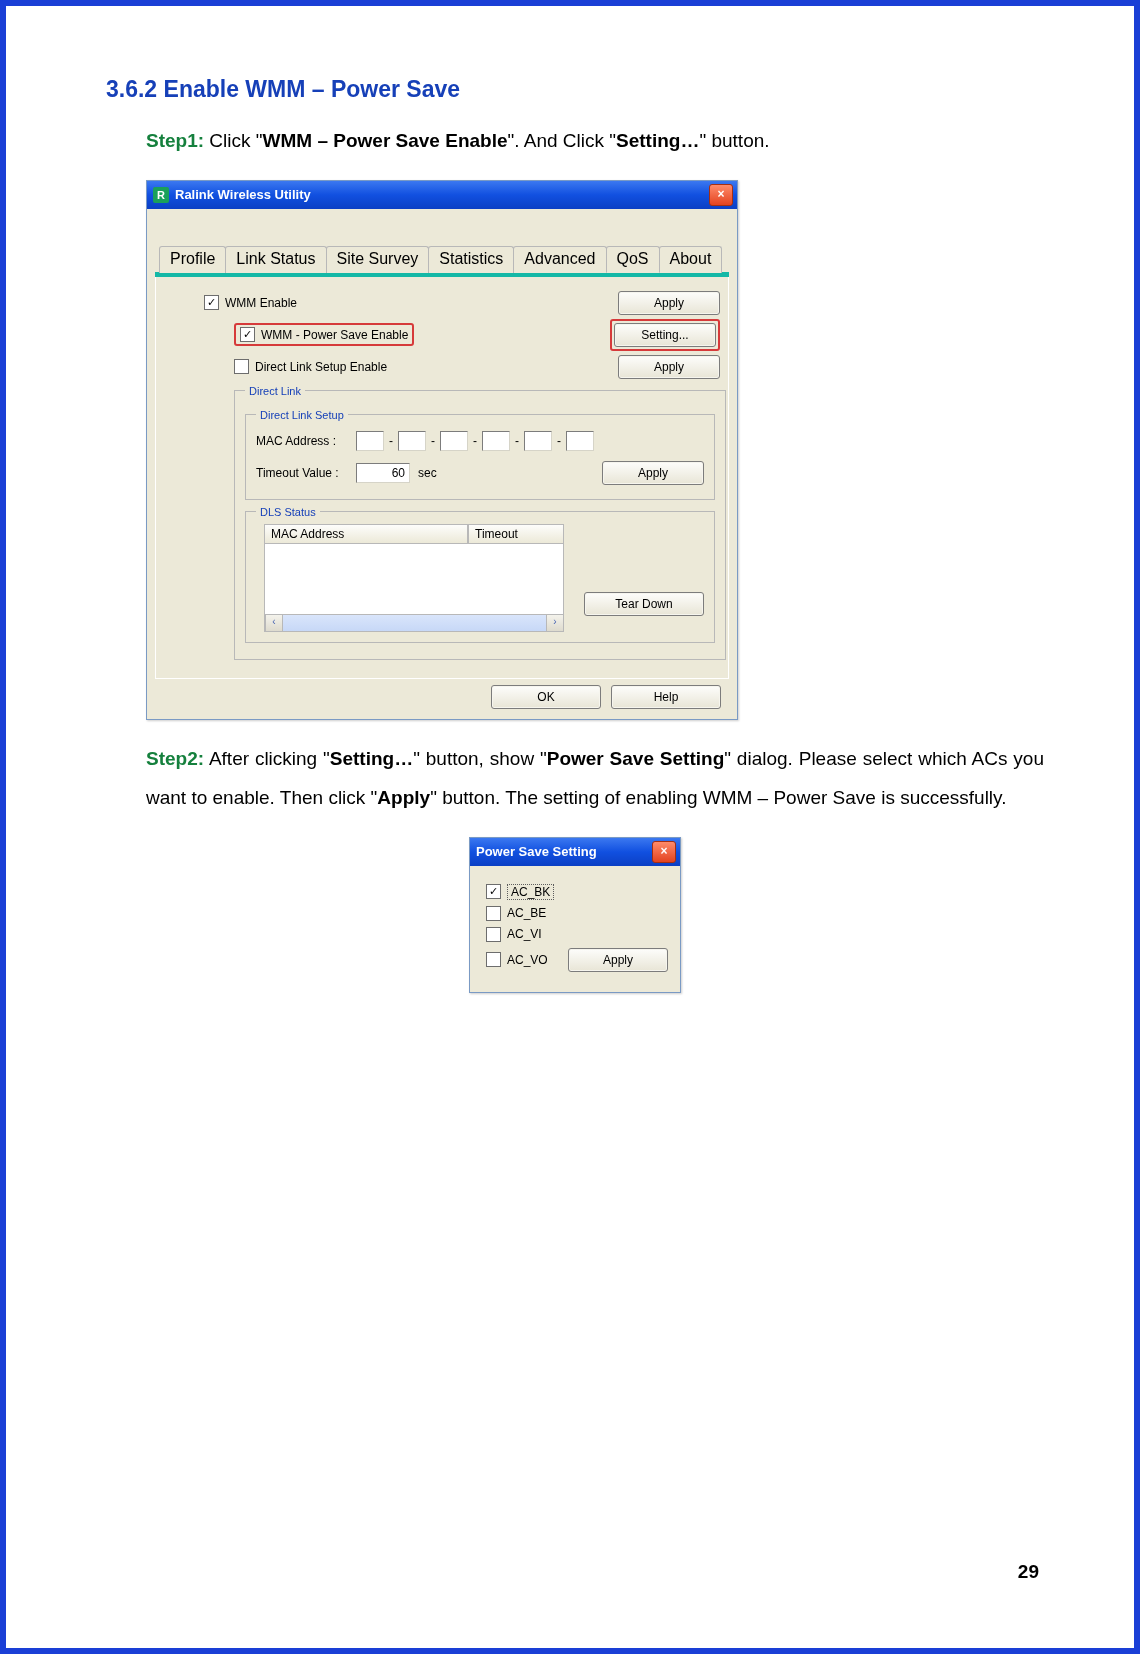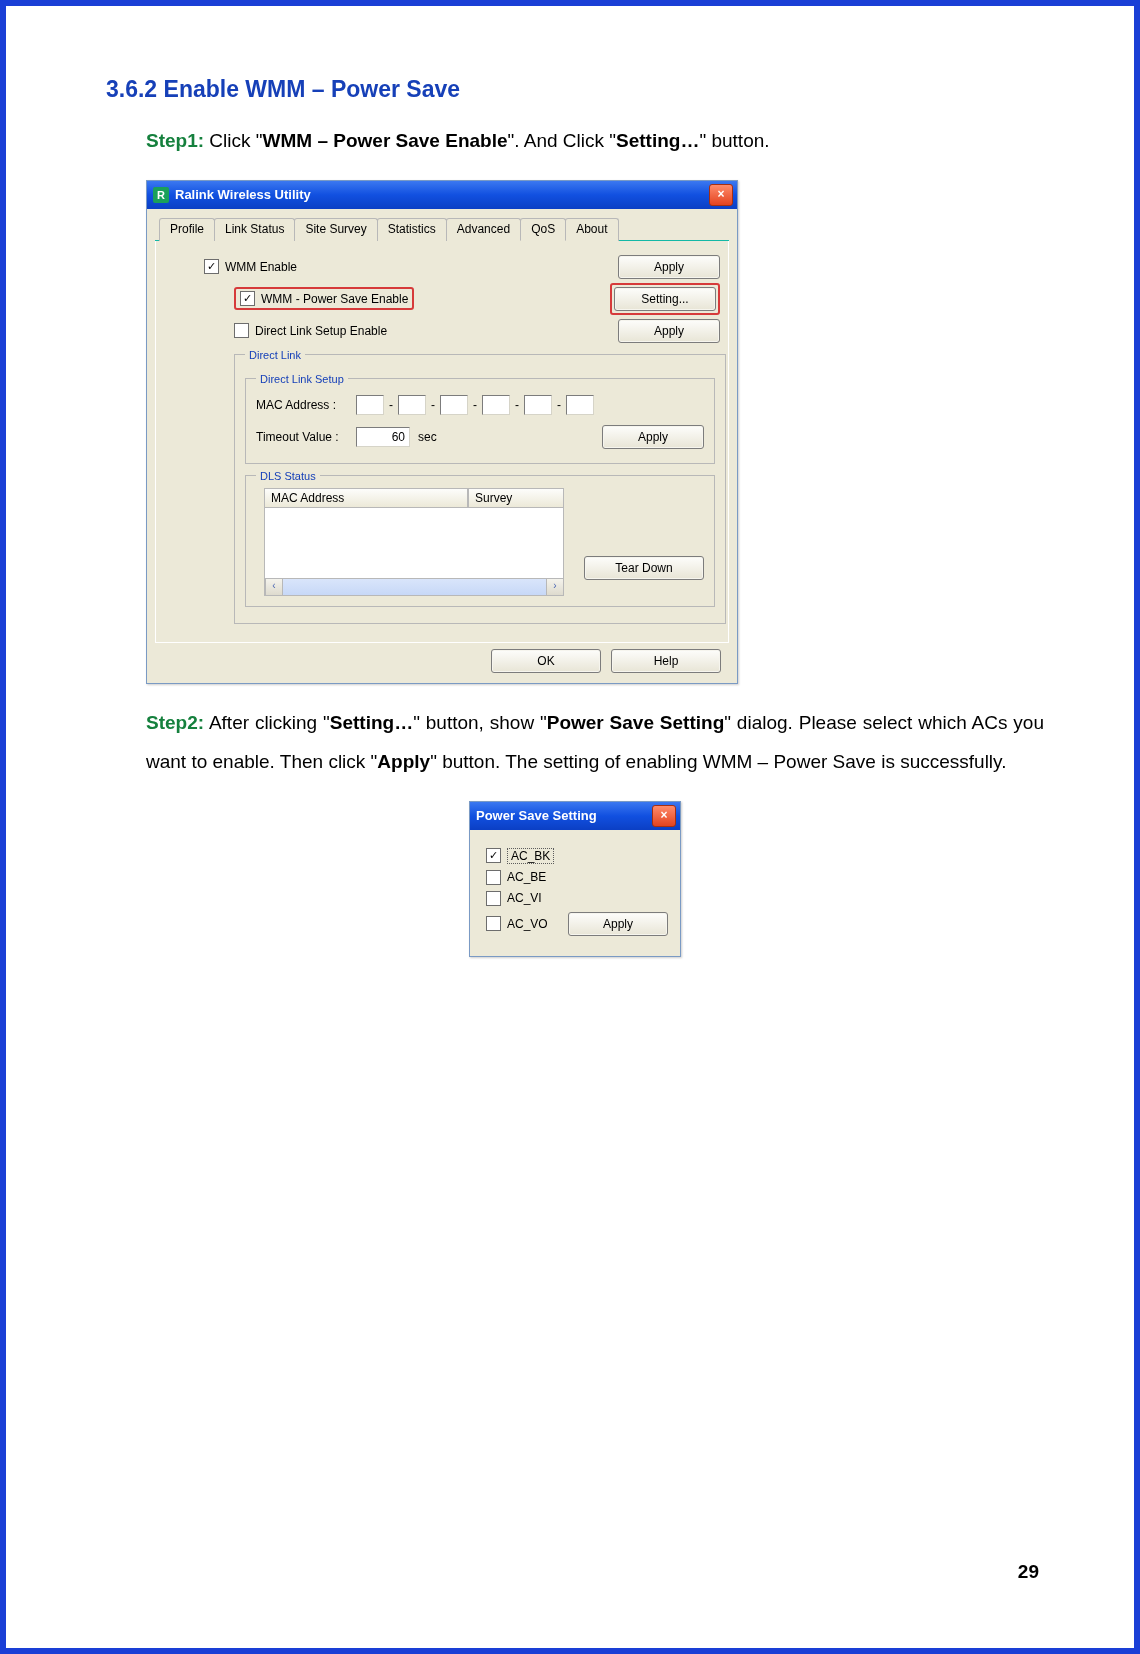--- a/index.html
+++ b/index.html
@@ -80,22 +80,23 @@
     font-size: 12px;
   }
 
   .dlg-body {
     padding: 8px 8px 10px 8px;
   }
 
   .tabs {
     display: flex;
     padding-left: 4px;
-    font-size: 12px;
-    border-bottom: 1px solid #14b8a6;
+    font-size: 16px;
+    border-bottom: 5px solid #14b8a6;
+    margin-top: 28px;
   }
   .tab {
     padding: 3px 10px 4px 10px;
     background: #ece9d8;
     border: 1px solid #b8b8b8;
     border-bottom: none;
     margin-right: -1px;
     border-radius: 3px 3px 0 0;
     position: relative;
     top: 1px;
@@ -355,21 +356,21 @@
           </div>
         </fieldset>
 
         <fieldset>
           <legend>DLS Status</legend>
 
           <div style="display:flex;align-items:flex-end;gap:20px">
             <div class="dls-list">
               <div class="dls-header">
                 <span class="col" style="width:190px">MAC Address</span>
-                <span class="col" style="flex:1">Survey</span>
+                <span class="col" style="flex:1">Timeout</span>
               </div>
               <div class="dls-rows"></div>
               <div class="dls-scroll">
                 <span class="arrow">‹</span>
                 <span class="track"></span>
                 <span class="arrow" style="border-right:none">›</span>
               </div>
             </div>
             <span class="btn" style="width:90px;margin-bottom:16px">Tear Down</span>
           </div>

